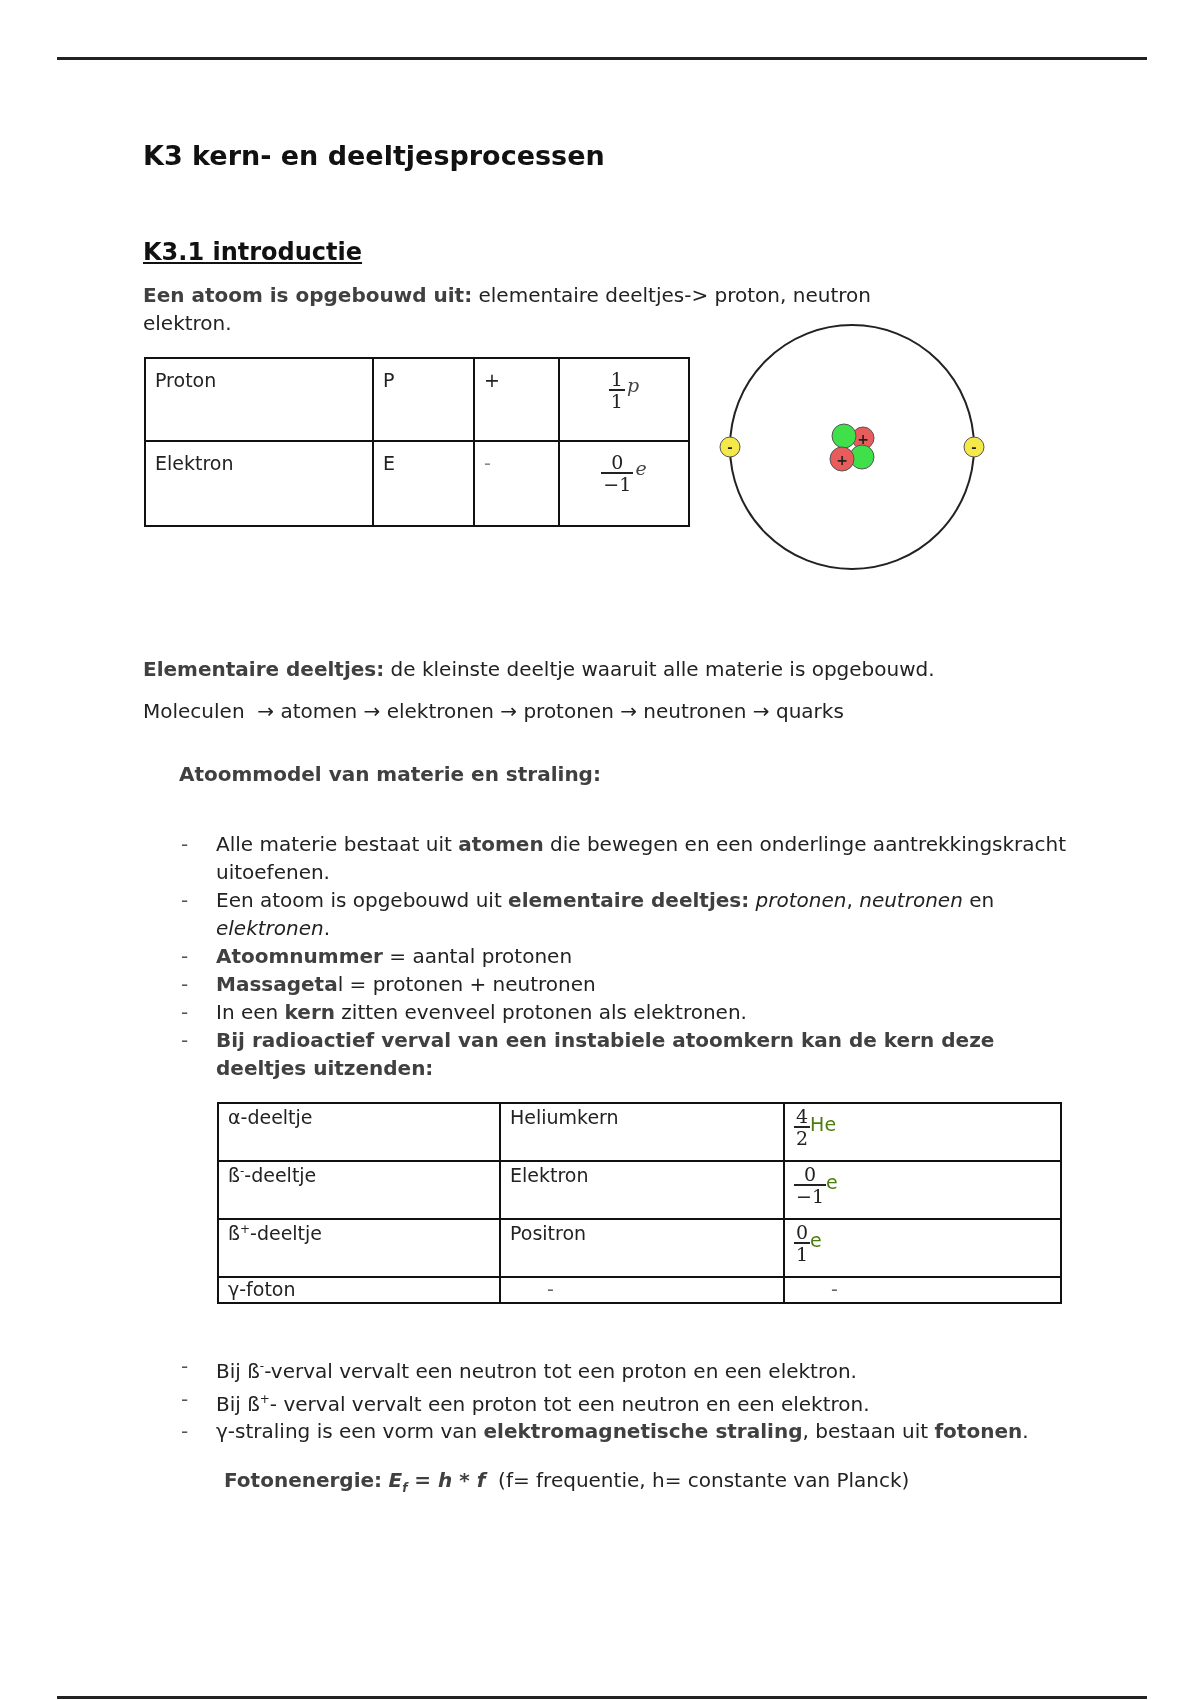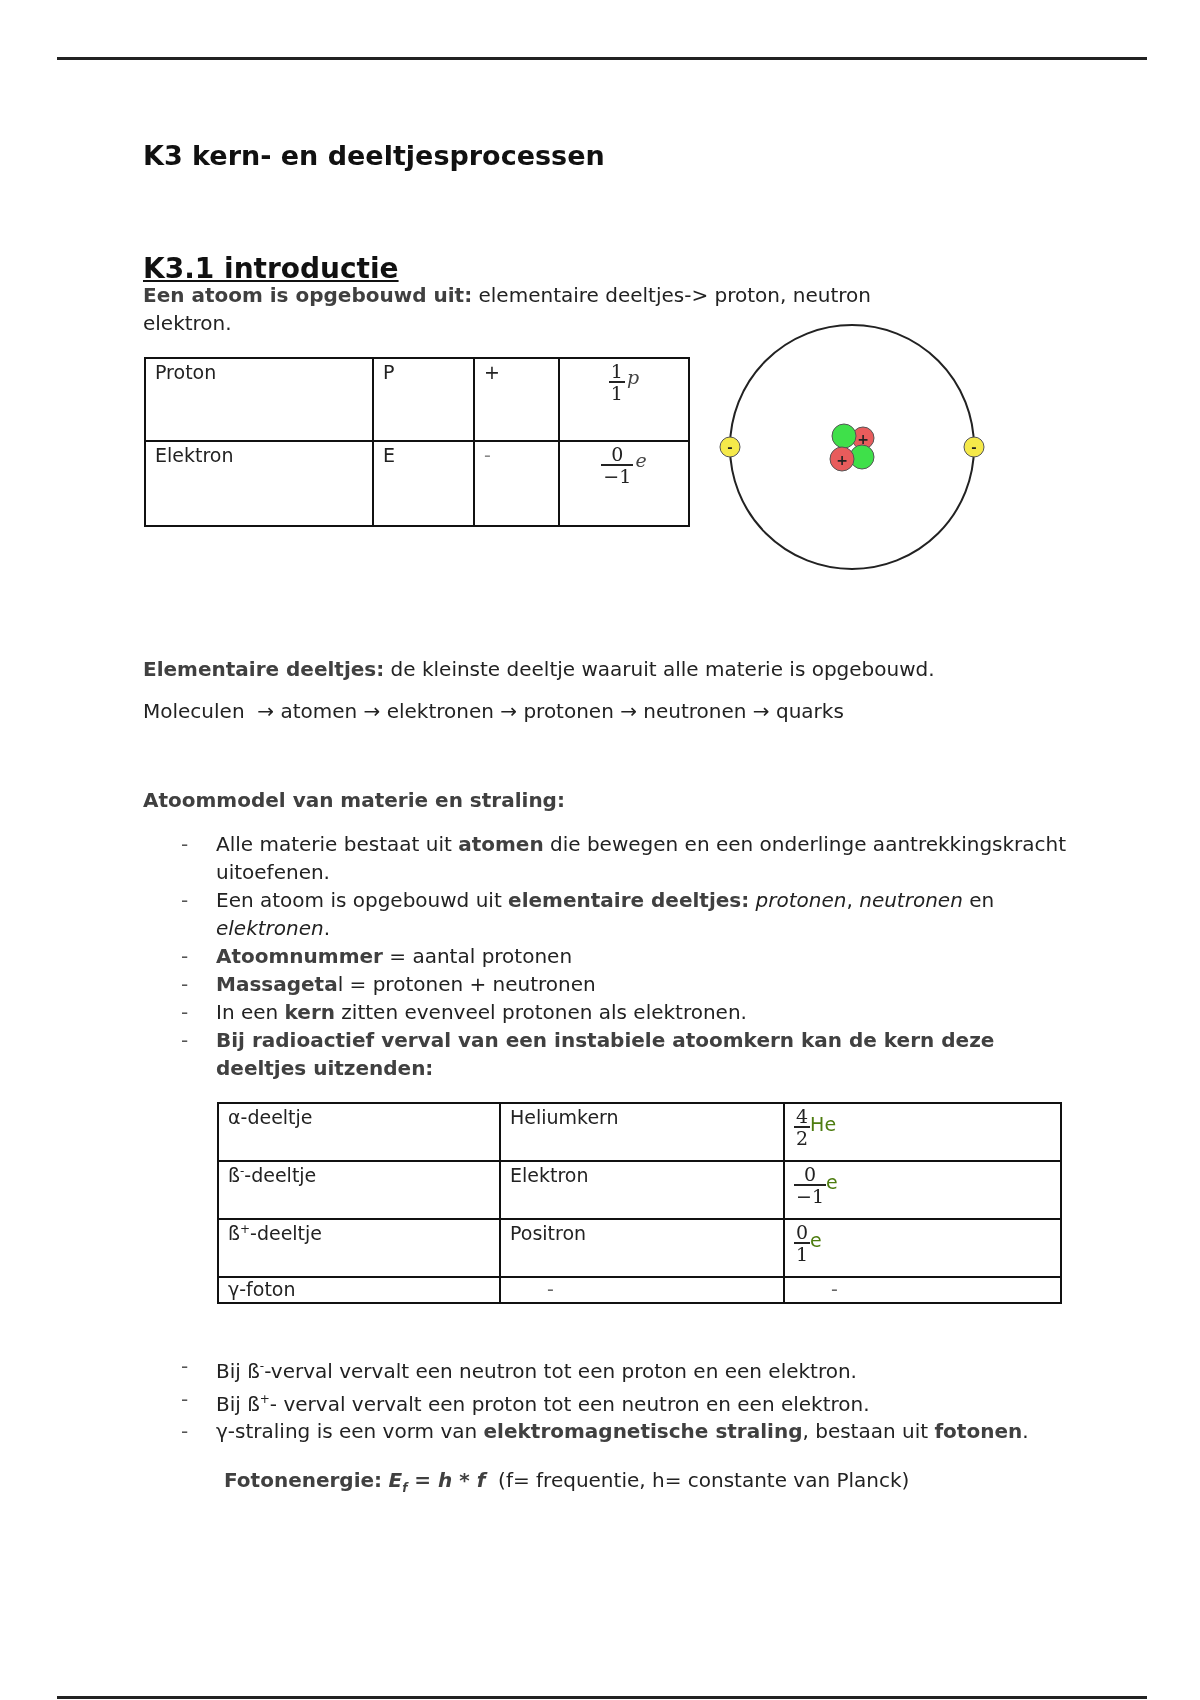--- a/index.html
+++ b/index.html
@@ -2,27 +2,27 @@
 <html><head>
 <meta charset="utf-8">
 <style>
   html, body { margin: 0; padding: 0; background: #ffffff; }
   body { width: 1200px; height: 1700px; position: relative; overflow: hidden;
          font-family: "DejaVu Sans", sans-serif; color: #1a1a1a; }
   .rule { position: absolute; left: 57px; width: 1090px; height: 3px; background: #222; }
   .rule.top { top: 57px; }
   .rule.bottom { top: 1696px; }
   h1 { position: absolute; left: 143px; top: 140px; margin: 0; font-size: 27px; font-weight: bold; color: #111; }
-  h2 { position: absolute; left: 143px; top: 252px; margin: 0; font-size: 28px; font-weight: bold; text-decoration: underline; color: #111; text-align: center; }
+  h2 { position: absolute; left: 143px; top: 238px; margin: 0; font-size: 24px; font-weight: bold; text-decoration: underline; color: #111; text-align: center; }
   .para { position: absolute; left: 143px; font-size: 20px; line-height: 28px; color: #222; }
   .b { font-weight: bold; color: #404040; }
   .i { font-style: italic; }
 
   table { border-collapse: collapse; position: absolute; }
-  td { border: 2px solid #111; vertical-align: top; font-size: 19px; color: #222; padding: 2px 9px; }
+  td { border: 2px solid #111; vertical-align: top; font-size: 19px; color: #222; padding: 10px 9px; }
 
   #particle-table { left: 144px; top: 357px; }
   #particle-table td { height: 80px; box-sizing: border-box; }
   #particle-table tr:nth-child(1) td { height: 83px; }
   #particle-table tr:nth-child(2) td { height: 85px; }
   #particle-table tr:nth-child(3) td { height: 84px; }
 
   .frac { display: inline-flex; flex-direction: column; align-items: center; vertical-align: middle;
           font-family: "DejaVu Serif", serif; font-size: 19px; line-height: 20px; }
   .frac .num { padding: 0 2px; }
@@ -99,21 +99,21 @@
       <circle cx="259" cy="127" r="10" fill="#f5e94a" stroke="#555" stroke-width="1"></circle>
       <text x="259" y="132" text-anchor="middle" font-size="13" font-family="DejaVu Sans, sans-serif" font-weight="bold" fill="#222">-</text>
     </g>
 </svg>
 
 <div class="para" style="top:655px;">
   <span class="b">Elementaire deeltjes:</span><span> de kleinste deeltje waaruit alle materie is opgebouwd.</span>
 </div>
 <div class="para" style="top:697px; white-space:pre;">Moleculen  → atomen → elektronen → protonen → neutronen → quarks</div>
 
-<div class="para b" style="top:786px;">Atoommodel van materie en straling:</div>
+<div class="para b" style="top:760px;margin-left:36px;">Atoommodel van materie en straling:</div>
 
 <ul class="dash" id="bullets" style="top:830px; width:930px;">
     <li><span class="bullet">-</span><span>Alle materie bestaat uit </span><span class="b ">atomen</span><span> die bewegen en een onderlinge aantrekkingskracht uitoefenen.</span></li>
     <li><span class="bullet">-</span><span>Een atoom is opgebouwd uit </span><span class="b ">elementaire deeltjes:</span><span> </span><span class="i">protonen</span><span>, </span><span class="i">neutronen</span><span> en </span><span class="i">elektronen</span><span>.</span></li>
     <li><span class="bullet">-</span><span class="b ">Atoomnummer</span><span> = aantal protonen</span></li>
     <li><span class="bullet">-</span><span class="b ">Massageta</span><span>l = protonen + neutronen</span></li>
     <li><span class="bullet">-</span><span>In een </span><span class="b ">kern</span><span> zitten evenveel protonen als elektronen.</span></li>
     <li><span class="bullet">-</span><span class="b ">Bij radioactief verval van een instabiele atoomkern kan de kern deze deeltjes uitzenden:</span></li>
   </ul>
 

